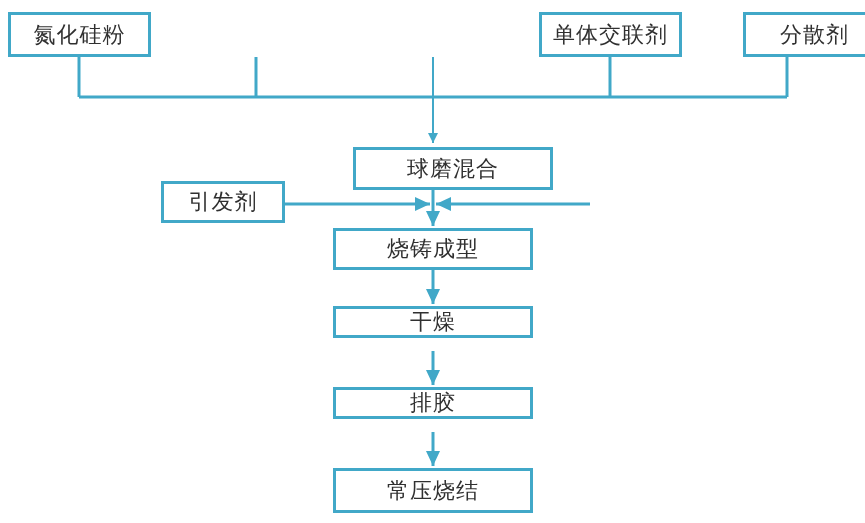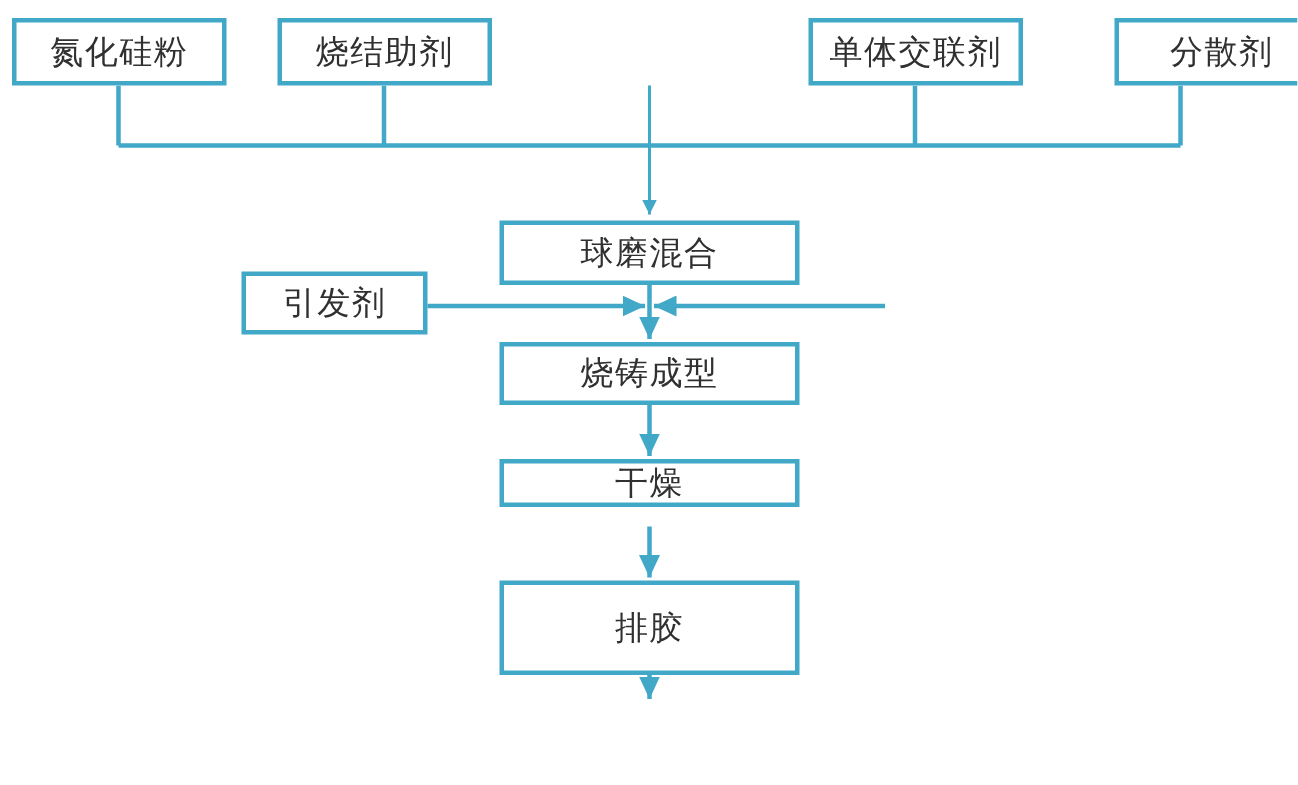--- a/index.html
+++ b/index.html
@@ -69,24 +69,24 @@
     <path class="line" d="M251,204 H430" marker-end="url(#arrow-big)"></path>
     <path class="line" d="M590,204 H436" marker-end="url(#arrow-big)"></path>
 
     <path class="line" d="M433,190 V226" marker-end="url(#arrow-big)"></path>
     <path class="line" d="M433,270 V304" marker-end="url(#arrow-big)"></path>
     <path class="line" d="M433,351 V385" marker-end="url(#arrow-big)"></path>
     <path class="line" d="M433,432 V466" marker-end="url(#arrow-big)"></path>
   </svg>
 
   <div class="node top" style="left:8px;">氮化硅粉</div>
-  <div class="node top" style="left:185px;">烧结助剂</div>
   <div class="node top" style="left:539px;">单体交联剂</div>
   <div class="node top" style="left:743px;">分散剂</div>
 
-  <div class="node step" style="top:147px; height:43px;">球磨混合</div>
+  <div class="node step" style="top:147px; height:43px;margin-left:20px;">球磨混合</div>
   <div class="node step" style="top:228px; height:42px;">烧铸成型</div>
   <div class="node step" style="top:306px; height:32px;">干燥</div>
-  <div class="node step" style="top:387px; height:63px;">排胶</div>
+  <div class="node step" style="top:387px; height:32px;">排胶</div>
+  <div class="node step" style="top:468px; height:45px;">常压烧结</div>
 
   <div class="node side" style="left:127px;margin-left:34px;">引发剂</div>
 
 </div>
 
 </body></html>

